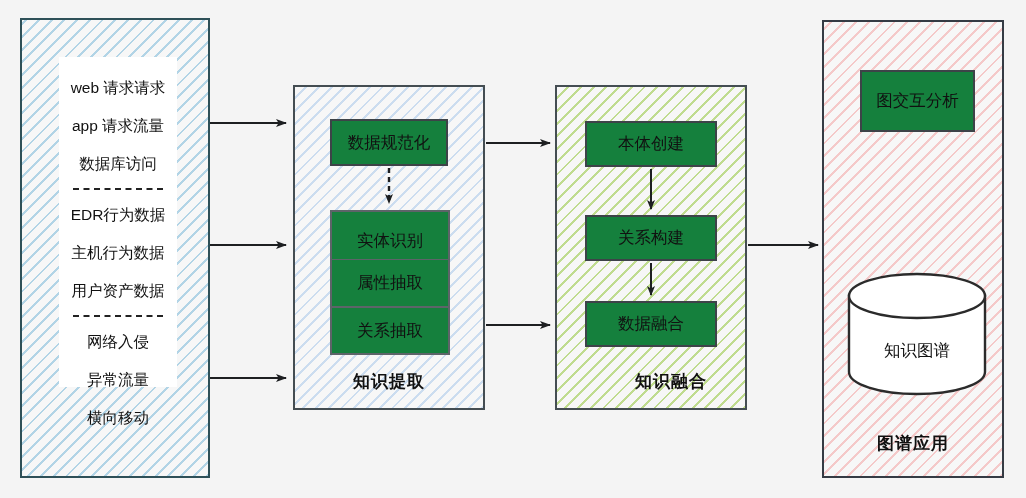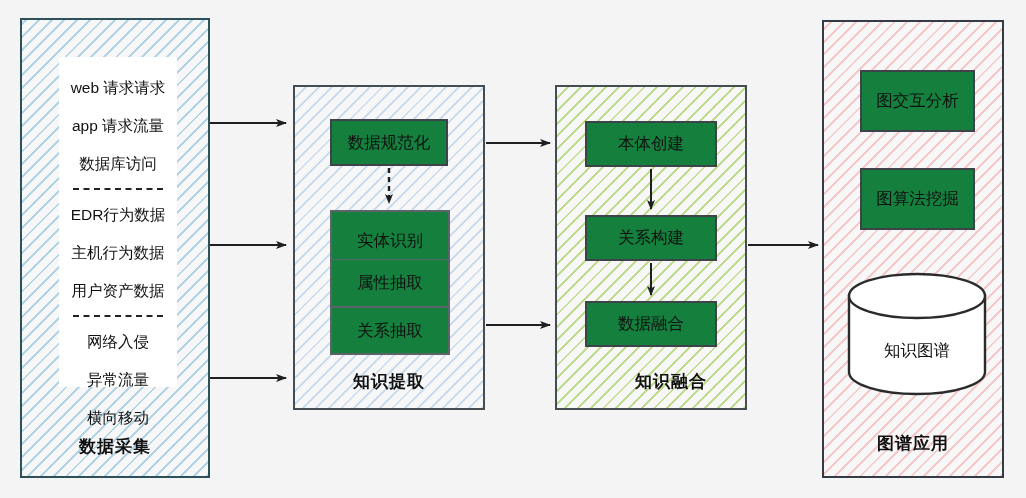--- a/index.html
+++ b/index.html
@@ -123,21 +123,20 @@
       <div class="src-line">数据库访问</div>
       <div class="src-divider"></div>
       <div class="src-line">EDR行为数据</div>
       <div class="src-line">主机行为数据</div>
       <div class="src-line">用户资产数据</div>
       <div class="src-divider"></div>
       <div class="src-line">网络入侵</div>
       <div class="src-line">异常流量</div>
       <div class="src-line">横向移动</div>
     </div>
-    <div class="group-label" style="top:415px;">数据采集</div>
   </div>
 
   <div class="group blue2" style="left:293px; top:85px; width:192px; height:325px;">
     <div class="group-label" style="top:283px;">知识提取</div>
   </div>
   <div class="node" style="left:330px; top:119px; width:118px; height:47px;">数据规范化</div>
   <div class="node stacked stack-first" style="left:330px; top:210px; width:120px; height:60px;">实体识别</div>
   <div class="node stacked" style="left:330px; top:259px; width:120px; height:48px;">属性抽取</div>
   <div class="node stacked stack-last" style="left:330px; top:307px; width:120px; height:48px;">关系抽取</div>
 
@@ -145,21 +144,20 @@
     <div class="group-label" style="top:283px;padding-left:40px;">知识融合</div>
   </div>
   <div class="node" style="left:585px; top:121px; width:132px; height:46px;">本体创建</div>
   <div class="node" style="left:585px; top:215px; width:132px; height:46px;">关系构建</div>
   <div class="node" style="left:585px; top:301px; width:132px; height:46px;">数据融合</div>
 
   <div class="group pink" style="left:822px; top:20px; width:182px; height:458px;">
     <div class="group-label" style="top:410px;">图谱应用</div>
   </div>
   <div class="node" style="left:860px; top:70px; width:115px; height:62px;">图交互分析</div>
-  <div class="node" style="left:860px; top:168px; width:115px; height:62px;">图算法挖掘</div>
 
   <svg class="overlay" viewBox="0 0 1026 498" xmlns="http://www.w3.org/2000/svg">
     <defs>
       <marker id="arrowhead" markerWidth="11" markerHeight="8" refX="10" refY="4" orient="auto" markerUnits="userSpaceOnUse">
         <path d="M0,0 L11,4 L0,8 L2.6,4 Z" fill="#1d1f21"></path>
       </marker>
       <marker id="arrowheadsm" markerWidth="10" markerHeight="8" refX="9" refY="4" orient="auto" markerUnits="userSpaceOnUse">
         <path d="M0,0 L10,4 L0,8 L2.4,4 Z" fill="#1d1f21"></path>
       </marker>
     </defs>

